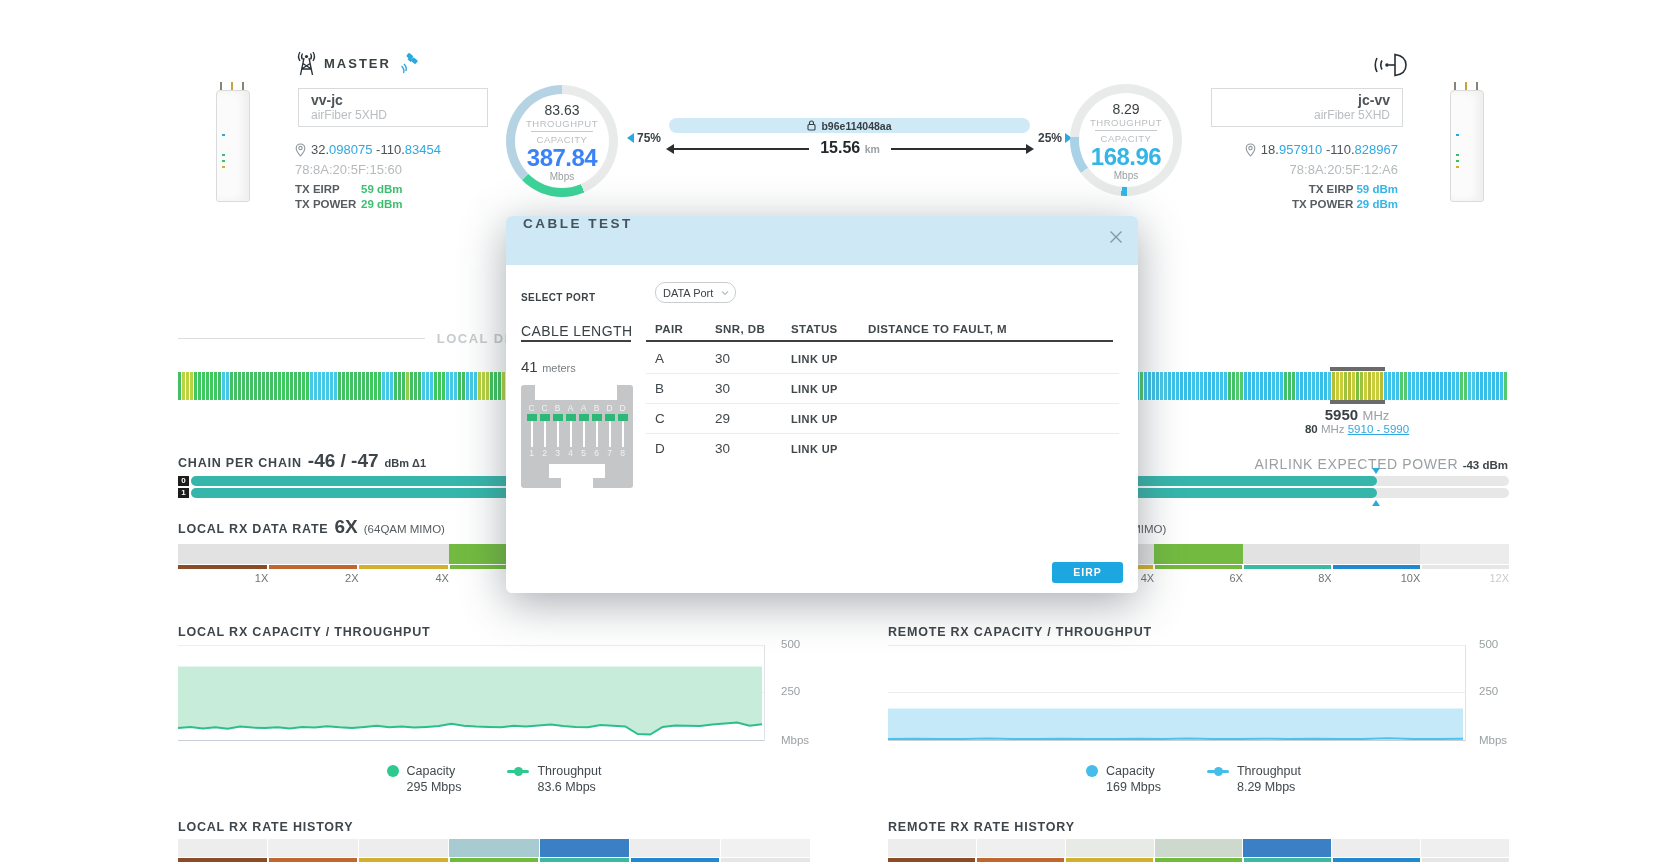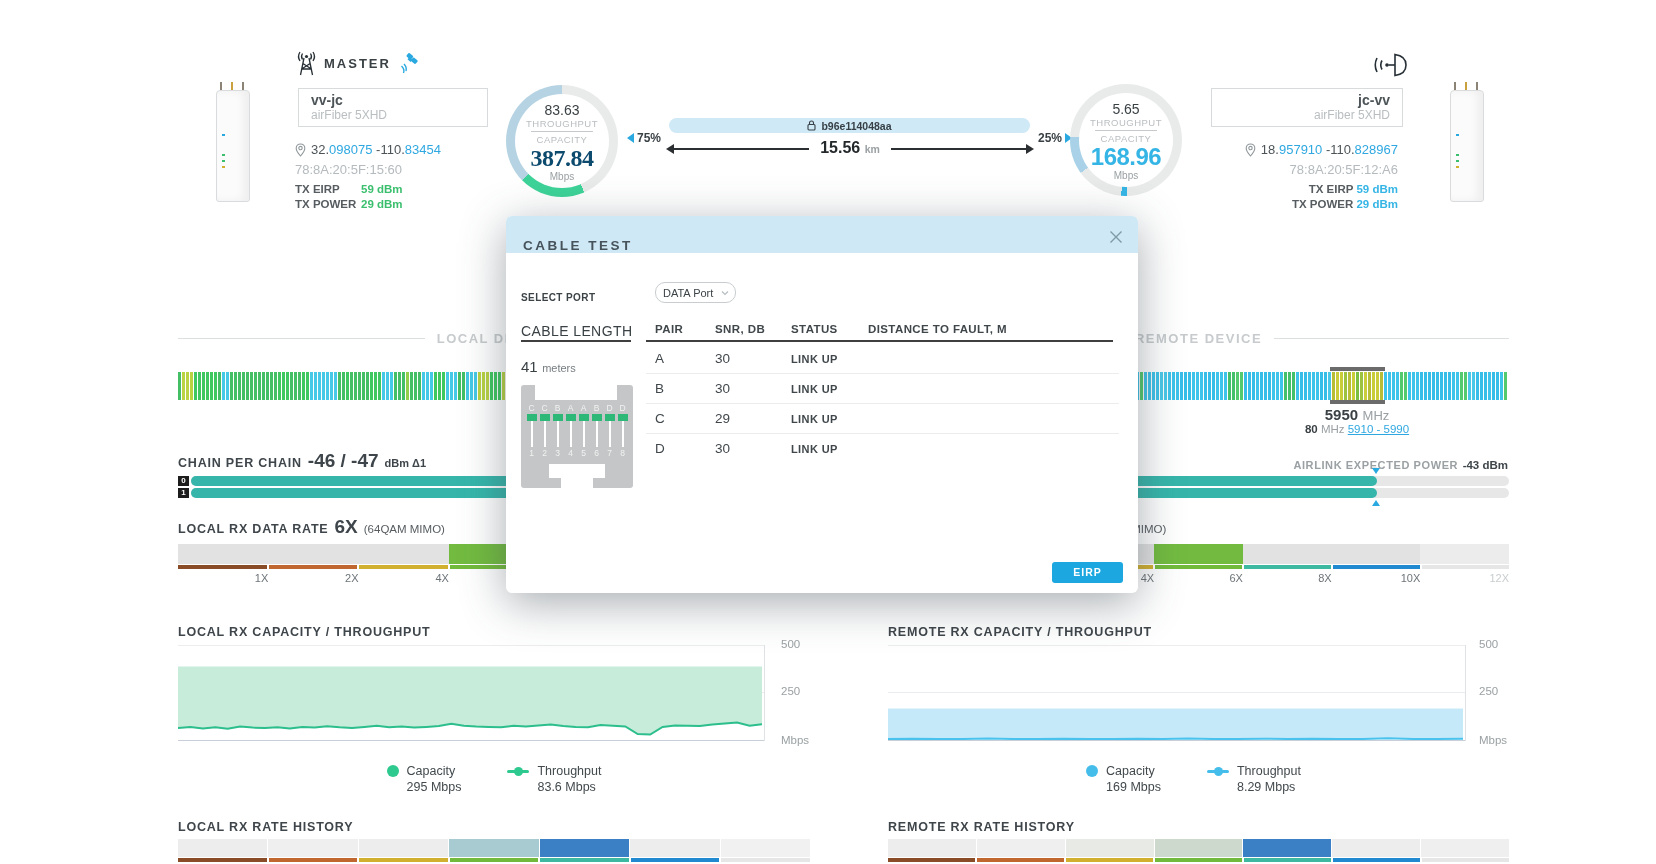--- a/index.html
+++ b/index.html
@@ -55,21 +55,21 @@
 .leg-top { display:flex; align-items:center; gap:8px; font-size:12.5px; color:#42494d; }
 .leg-val { font-size:12.5px; color:#42494d; margin-left:20px; margin-top:2px; }
 .dot { width:12px; height:12px; border-radius:50%; }
 .linedot { position:relative; width:22px; height:3px; border-radius:2px; }
 .linedot:after { content:""; position:absolute; left:7px; top:-3px; width:9px; height:9px; border-radius:50%; background:inherit; }
 .history { position:absolute; height:18px; display:flex; }
 .history i { flex:1; margin-right:1px; }
 .history i:last-child { margin-right:0; }
 
 #modal { position:absolute; left:506px; top:216px; width:632px; height:377px; background:#fff; border-radius:6px; box-shadow:0 10px 45px rgba(60,70,80,.45); }
-#modal .mhead { height:37px; background:#cfe8f5; border-radius:6px 6px 0 0; display:flex; align-items:flex-end; }
+#modal .mhead { height:49px; background:#cfe8f5; border-radius:6px 6px 0 0; display:flex; align-items:flex-start; }
 #modal .mtitle { margin-left:17px; font-size:13.5px; font-weight:bold; color:#46535a; letter-spacing:2.5px; }
 #modal .mclose { position:absolute; right:14px; top:13px; width:16px; height:16px; cursor:pointer; }
 .sel-label { font-size:10px; font-weight:bold; color:#3c4347; letter-spacing:.4px; }
 .selbox { position:absolute; width:81px; height:21px; border:1px solid #c9cdd0; border-radius:2px; font-size:11px; color:#3c4347; display:flex; align-items:center; padding-left:7px; background:#fff; }
 .selbox .chev { position:absolute; right:6px; top:6px; width:8px; height:8px; }
 .thick-ul { position:absolute; height:2px; background:#3f3f3f; }
 .th-cell { position:absolute; font-size:11.5px; font-weight:bold; color:#40474b; letter-spacing:.4px; }
 .cable-row { position:absolute; left:140px; width:473px; height:30px; border-bottom:1px solid #ececec; }
 .cable-row.last { border-bottom:none; }
 .cable-row .c-pair { position:absolute; left:9px; top:7px; font-size:13.5px; color:#40474b; }
@@ -152,21 +152,21 @@
         <span class="txval-green">29 dBm</span>
       </div>
   </div>
 
   <div class="gauge" style="left:506px;top:85px;background:conic-gradient(#e9eaea 0 43.5%, #3dd398 43.5% 62.5%, #b5d3e2 62.5% 100%);">
     <div class="inner">
       <div class="tp">83.63</div>
       <div class="lbl">THROUGHPUT</div>
       <div class="divline"></div>
       <div class="lbl">CAPACITY</div>
-      <div class="cap" style="color:#0c4a6e;font-family:Liberation Serif, serif;">387.84</div>
+      <div class="cap" style="color:#3b82f6;">387.84</div>
       <div class="mb">Mbps</div>
     </div>
   </div>
   <div class="abs" style="left:627px;top:131px;display:flex;align-items:center;gap:3px;">
     <span class="tri-l"></span>
       <span class="pct-txt">75%</span>
   </div>
 
   <div class="abs pill" style="left:669px;top:118px;width:361px;height:15px;">
     <svg width="9" height="11" viewBox="0 0 9 11">
@@ -183,21 +183,21 @@
     <span style="font-size:16px;font-weight:bold;color:#23282b;">15.56</span>
     <span style="font-size:10.5px;color:#9aa0a3;font-weight:bold;">km</span>
   </div>
   <div class="abs" style="left:1038px;top:131px;display:flex;align-items:center;gap:3px;">
     <span class="pct-txt">25%</span>
       <span class="tri-r"></span>
   </div>
 
   <div class="gauge" style="left:1070px;top:84px;background:conic-gradient(#e9eaea 0 49.6%, #35b5e5 49.6% 51.4%, #e9eaea 51.4% 65%, #a9d2e8 65% 76%, #e9eaea 76% 100%);">
     <div class="inner">
-      <div class="tp">5.65</div>
+      <div class="tp">8.29</div>
       <div class="lbl">THROUGHPUT</div>
       <div class="divline"></div>
       <div class="lbl">CAPACITY</div>
       <div class="cap" style="color:#35b5e5;">168.96</div>
       <div class="mb">Mbps</div>
     </div>
   </div>
 
   <div class="abs" style="left:1372px;top:52px;">
     <svg width="38" height="27" viewBox="0 0 38 27">
@@ -234,25 +234,20 @@
     <div class="body"></div>
     <span class="led" style="left:10px;top:52px;background:#2aa9e0;"></span>
     <span class="led" style="left:10px;top:72px;background:#3bbf6e;"></span>
     <span class="led" style="left:10px;top:78px;background:#3bbf6e;"></span>
     <span class="led" style="left:10px;top:84px;background:#d2b02f;"></span>
   </div>
 
   <div class="abs" style="left:178px;top:331px;width:632px;display:flex;align-items:center;gap:12px;">
     <div class="hline" style="flex:1;"></div>
     <span class="gray-label">LOCAL DEVICE</span>
-    <div class="hline" style="flex:1;"></div>
-  </div>
-  <div class="abs" style="left:888px;top:331px;width:621px;display:flex;align-items:center;gap:12px;">
-    <div class="hline" style="flex:1;"></div>
-    <span class="gray-label">REMOTE DEVICE</span>
     <div class="hline" style="flex:1;"></div>
   </div>
 
   <div id="spec-local" class="abs spectrum" style="left:178px;top:372px;width:632px;height:28px;">
       <i style="background: rgb(68, 191, 102);"></i>
       <i style="background: rgb(185, 211, 67);"></i>
       <i style="background: rgb(185, 211, 67);"></i>
       <i style="background: rgb(185, 211, 67);"></i>
       <i style="background: rgb(63, 200, 96);"></i>
       <i style="background: rgb(63, 200, 96);"></i>
@@ -578,21 +573,21 @@
     <span style="color:#9aa0a3;">MHz</span>
     <span style="color:#2fa8e1;text-decoration:underline;">5910 - 5990</span>
   </div>
 
   <div class="abs" style="left:178px;top:450px;display:flex;align-items:baseline;gap:6px;">
     <span class="sec-title" style="letter-spacing:.8px;">CHAIN PER CHAIN</span>
     <span class="big-num">-46 / -47</span>
     <span style="font-size:11px;font-weight:bold;color:#3f464b;">dBm Δ1</span>
   </div>
   <div class="abs" style="left:1240px;top:455px;width:268px;text-align:right;">
-    <span style="font-size:11px;font-weight:bold;color:#9aa0a3;letter-spacing:.6px;">AIRLINK EXPECTED POWER</span>
+    <span style="font-size:14px;font-weight:normal;color:#9aa0a3;letter-spacing:.6px;">AIRLINK EXPECTED POWER</span>
     <span style="font-size:11.5px;font-weight:bold;color:#3f464b;">-43 dBm</span>
   </div>
 
   <div class="chainrow" style="left:178px;top:476px;width:632px;">
     <span class="chip">0</span>
     <span class="chainbar" style="left:13px;width:619px;">
         <span class="chainfill" style="width:619px;"></span>
       </span>
   </div>
   <div class="chainrow" style="left:178px;top:488px;width:632px;">

